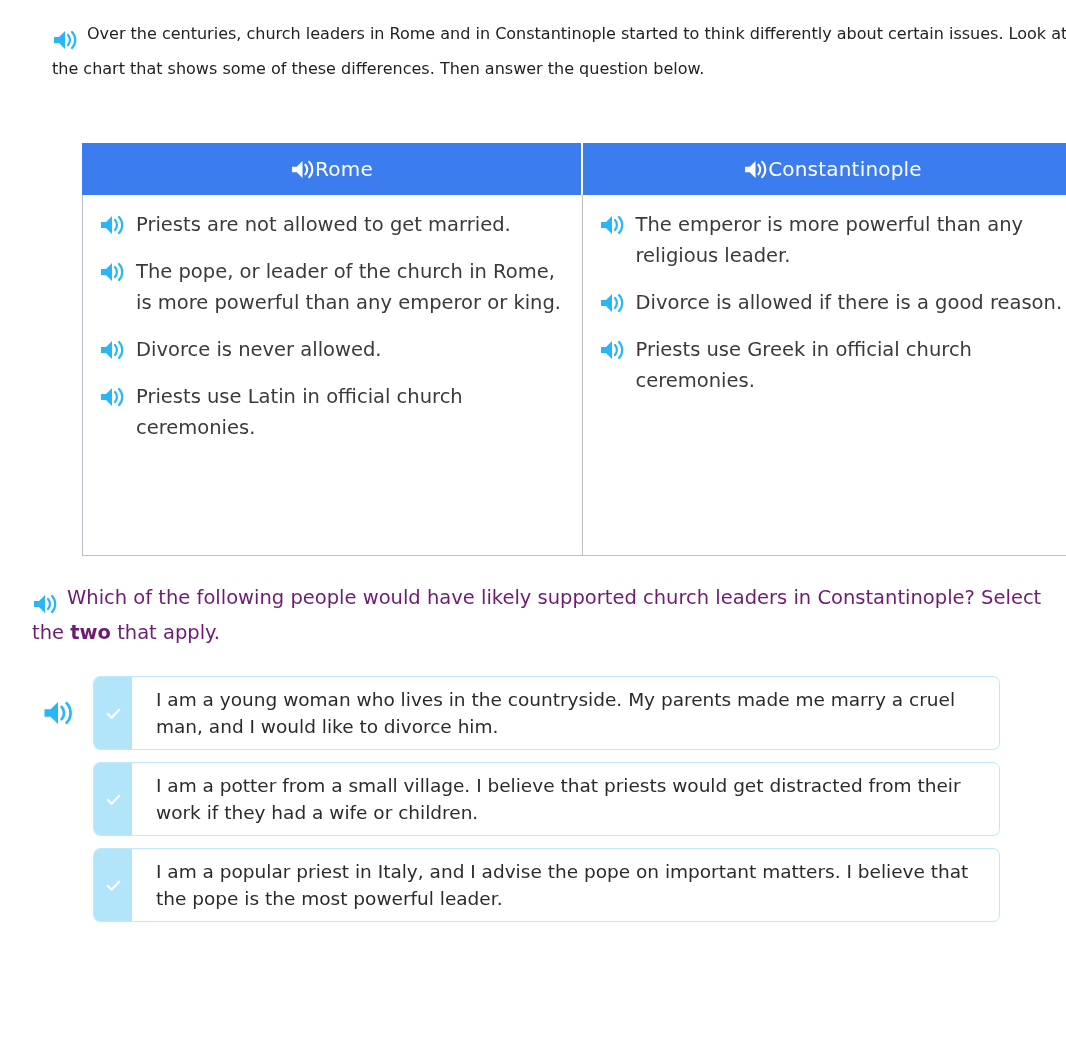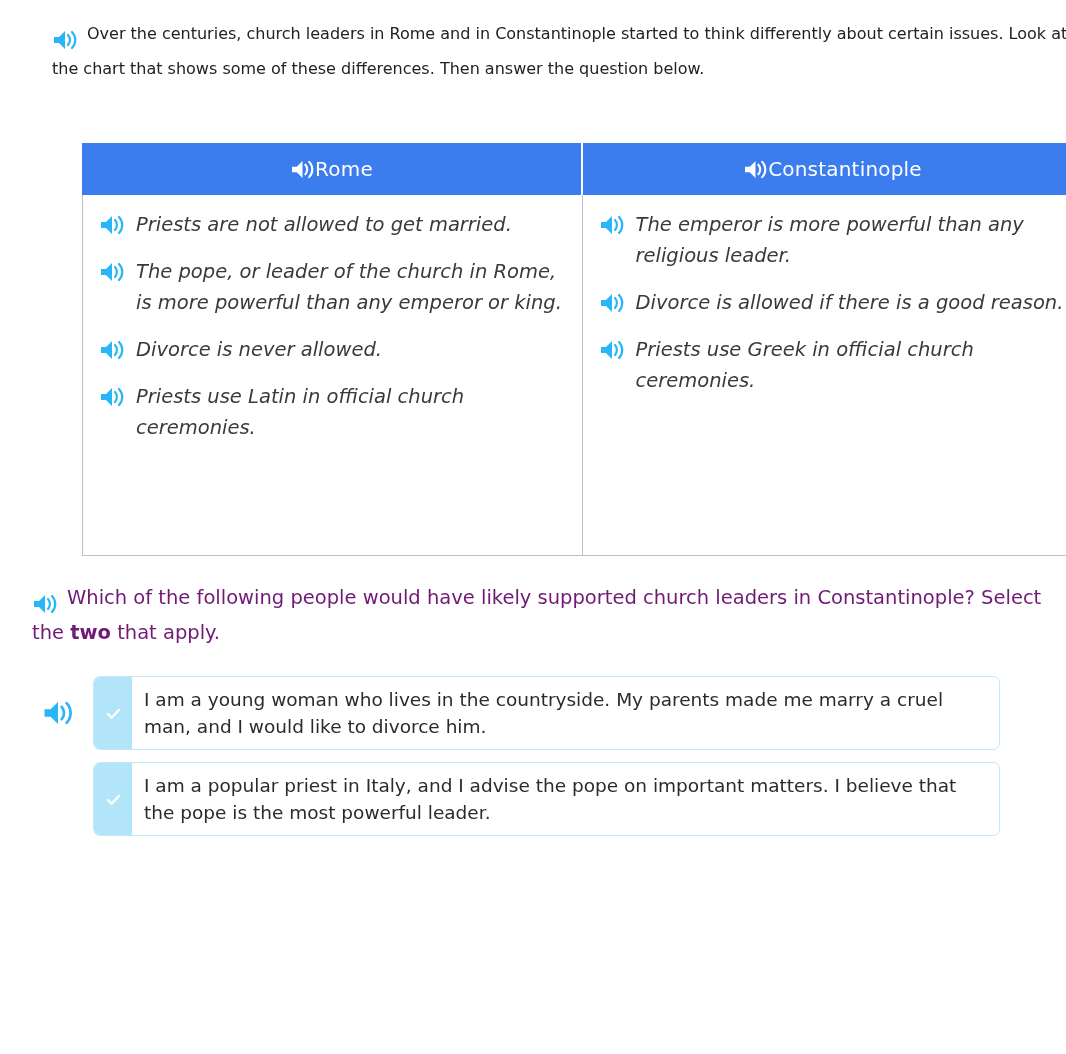--- a/index.html
+++ b/index.html
@@ -86,21 +86,20 @@
   .td.left  { border-right: 1px solid #b9c0c9; }
 
   .bullet {
     display: flex;
     align-items: flex-start;
     gap: 11px;
     margin: 0 0 16px 0;
     font-size: 19.5px;
     line-height: 31px;
     color: #3a3a3a;
-    font-style: italic;
   }
   .bullet:last-child { margin-bottom: 12px; }
   .bullet .spk {
     position: relative;
     top: 5px;
   }
   .bullet .btext { flex: 1 1 auto; }
 
   
   .question {
@@ -160,21 +159,21 @@
   }
   .opt-check .chk {
     width: 17px;
     height: 17px;
     display: block;
   }
   .opt-text {
     flex: 1 1 auto;
     display: flex;
     align-items: center;
-    padding: 0 14px 0 12px;
+    padding: 0 14px 0 24px;
     font-size: 18.5px;
     line-height: 27px;
     color: #2b2b2b;
   }
 </style>
 </head>
 <body>
 
 <div class="page">
 
@@ -318,28 +317,38 @@
       <div class="option-card">
         <div class="opt-check">
           <svg class="chk" viewBox="0 0 18 18">
             <path d="M3 9.5 L7 13.5 L15 5" stroke="#ffffff" stroke-width="2.4" fill="none" stroke-linecap="round" stroke-linejoin="round"></path>
           </svg>
         </div>
         <div class="opt-text">I am a young woman who lives in the countryside. My parents made me marry a cruel man, and I would like to divorce him.</div>
       </div>
     </div>
 
-
-
     <div class="option-row">
       <div class="option-card">
         <div class="opt-check">
           <svg class="chk" viewBox="0 0 18 18">
             <path d="M3 9.5 L7 13.5 L15 5" stroke="#ffffff" stroke-width="2.4" fill="none" stroke-linecap="round" stroke-linejoin="round"></path>
           </svg>
         </div>
+        <div class="opt-text">I am a potter from a small village. I believe that priests would get distracted from their work if they had a wife or children.</div>
+      </div>
+    </div>
+
+
+    <div class="option-row">
+      <div class="option-card">
+        <div class="opt-check">
+          <svg class="chk" viewBox="0 0 18 18">
+            <path d="M3 9.5 L7 13.5 L15 5" stroke="#ffffff" stroke-width="2.4" fill="none" stroke-linecap="round" stroke-linejoin="round"></path>
+          </svg>
+        </div>
         <div class="opt-text">I am a popular priest in Italy, and I advise the pope on important matters. I believe that the pope is the most powerful leader.</div>
       </div>
     </div>
 
   </div>
 
 </div>
 
 </body></html>

